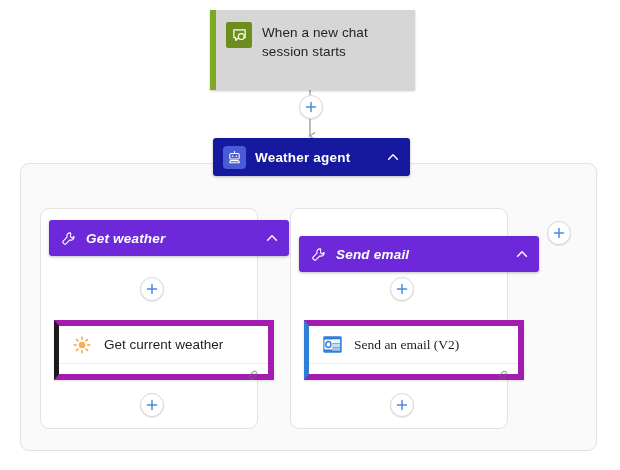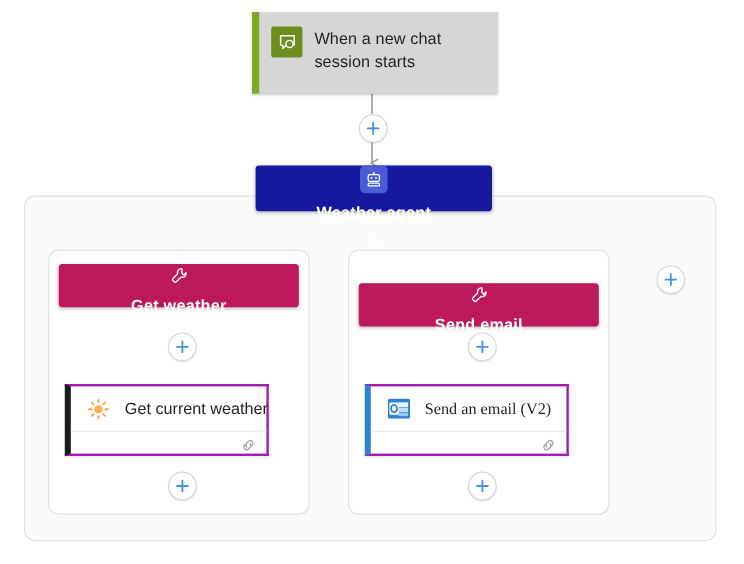--- a/index.html
+++ b/index.html
@@ -13,21 +13,21 @@
   .canvas{position:relative;width:620px;height:470px;}
 
   
   .wires{position:absolute;left:0;top:0;width:620px;height:470px;pointer-events:none;}
 
   
   .node{position:absolute;box-sizing:border-box;}
 
   
   .trigger{
-    left:210px;top:10px;width:205px;height:68px;
+    left:210px;top:10px;width:205px;height:80px;
     background:#d6d6d6;
     border-left:6px solid #7fa823;
     box-shadow:0 1px 2px rgba(0,0,0,.22);
     display:flex;align-items:flex-start;
     padding:12px 10px 0 10px;
     gap:10px;
   }
   .trigger-ico{
     width:26px;height:26px;flex:0 0 26px;border-radius:2px;
     background:#6d8e1e;display:flex;align-items:center;justify-content:center;
@@ -38,54 +38,53 @@
   }
 
   
   .bar{
     display:flex;align-items:center;
     border-radius:3px;
     color:#fff;
     box-shadow:0 1px 3px rgba(0,0,0,.25);
     padding:0 10px;
     gap:9px;
-    flex-direction:column;
   }
   .agent{
     left:213px;top:138px;width:197px;height:38px;
     background:#16199e;
   }
   .agent .bar-ico{
     width:23px;height:23px;border-radius:4px;background:#4a5bd6;
     display:flex;align-items:center;justify-content:center;flex:0 0 23px;
   }
   .tool{
-    width:200px;height:36px;background:#be185d;
+    width:240px;height:36px;background:#6d28d9;font-style:italic;
   }
   .tool-weather{left:49px;top:220px;}
   .tool-email{left:299px;top:220px;margin-top:16px;}
   .tool .bar-ico{width:18px;height:18px;flex:0 0 18px;display:flex;align-items:center;justify-content:center;}
   .bar-label{font-size:13.5px;font-weight:bold;letter-spacing:.2px;flex:1 1 auto;white-space:nowrap;}
   .chev{width:14px;height:14px;flex:0 0 14px;opacity:.95;}
 
   
   .group{
     position:absolute;box-sizing:border-box;
     border:1px solid #e2e2e2;border-radius:9px;background:#fafafa;
   }
   .group-outer{left:20px;top:163px;width:577px;height:288px;}
   .group-weather{left:40px;top:208px;width:218px;height:221px;background:#ffffff;}
   .group-email{left:290px;top:208px;width:218px;height:221px;background:#ffffff;}
 
   
   .card{
     position:absolute;box-sizing:border-box;
-    width:170px;height:60px;
+    width:220px;height:60px;
     background:#ffffff;
-    border:2px solid #a21caf;
+    border:6px solid #a21caf;
     box-shadow:0 1px 2px rgba(0,0,0,.13);
   }
   .card-weather{left:54px;top:320px;border-left:5px solid #1b1b1b;}
   .card-email{left:304px;top:320px;border-left:5px solid #2f7fd6;font-family:Liberation Serif, serif;}
   .card-head{display:flex;align-items:center;gap:11px;height:37px;padding:0 12px;}
   .card-ico{width:22px;height:22px;flex:0 0 22px;display:flex;align-items:center;justify-content:center;}
   .card-title{font-size:13.5px;color:#201f1e;white-space:nowrap;}
   .card-foot{
     height:21px;border-top:1px solid #ececec;
     display:flex;align-items:center;justify-content:flex-end;padding-right:8px;

